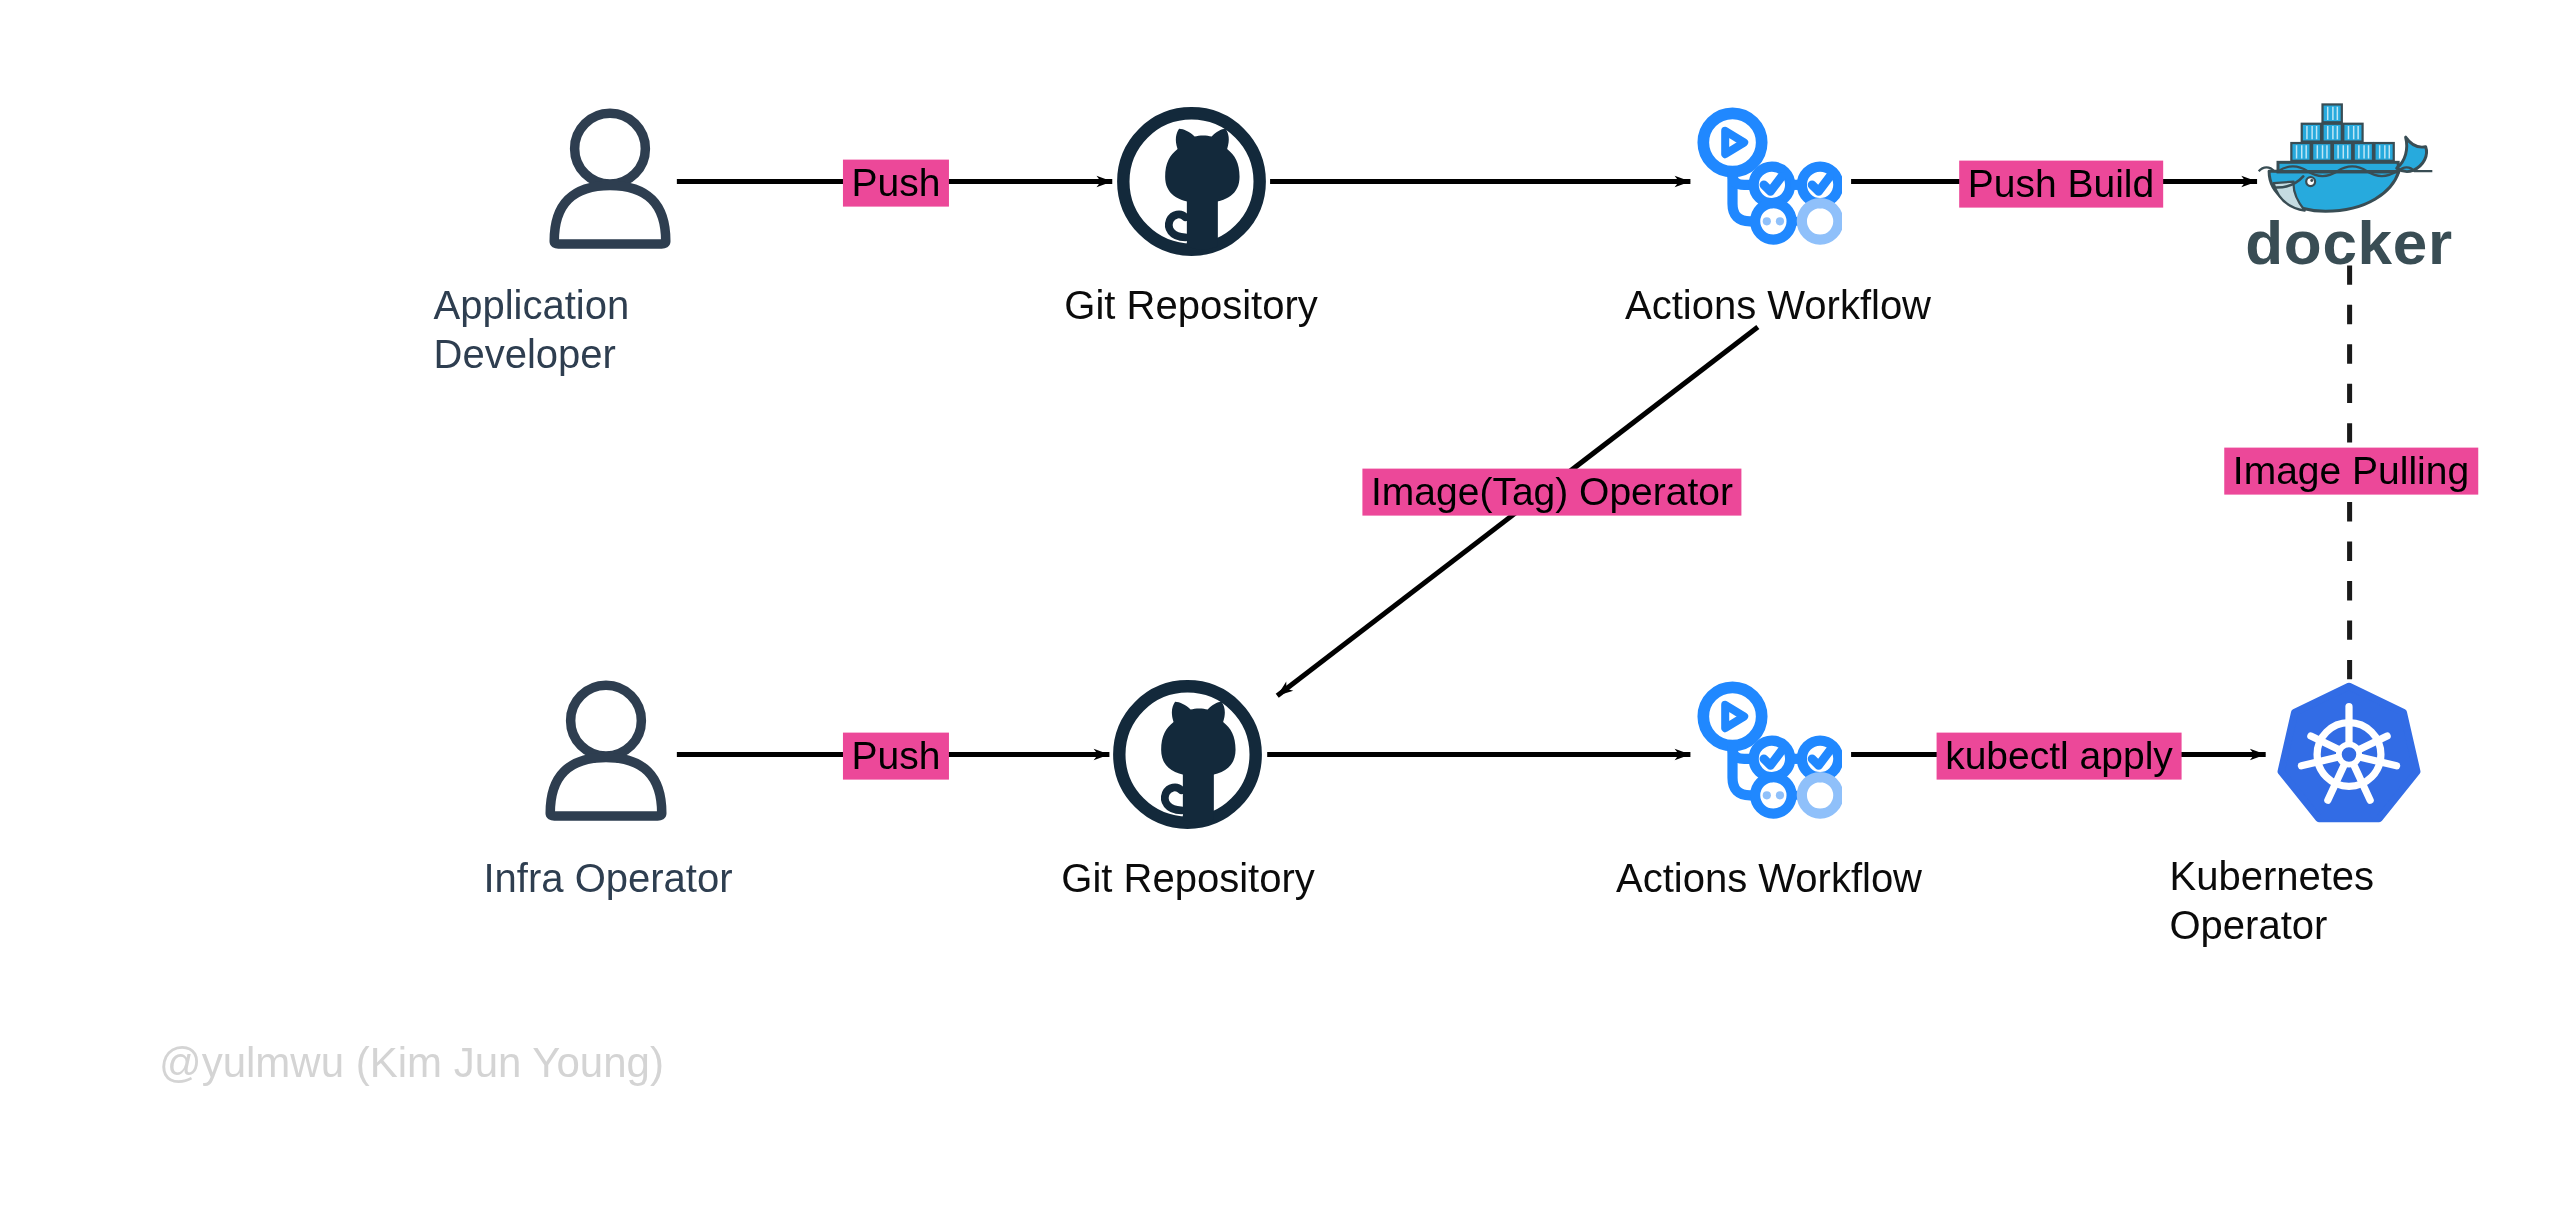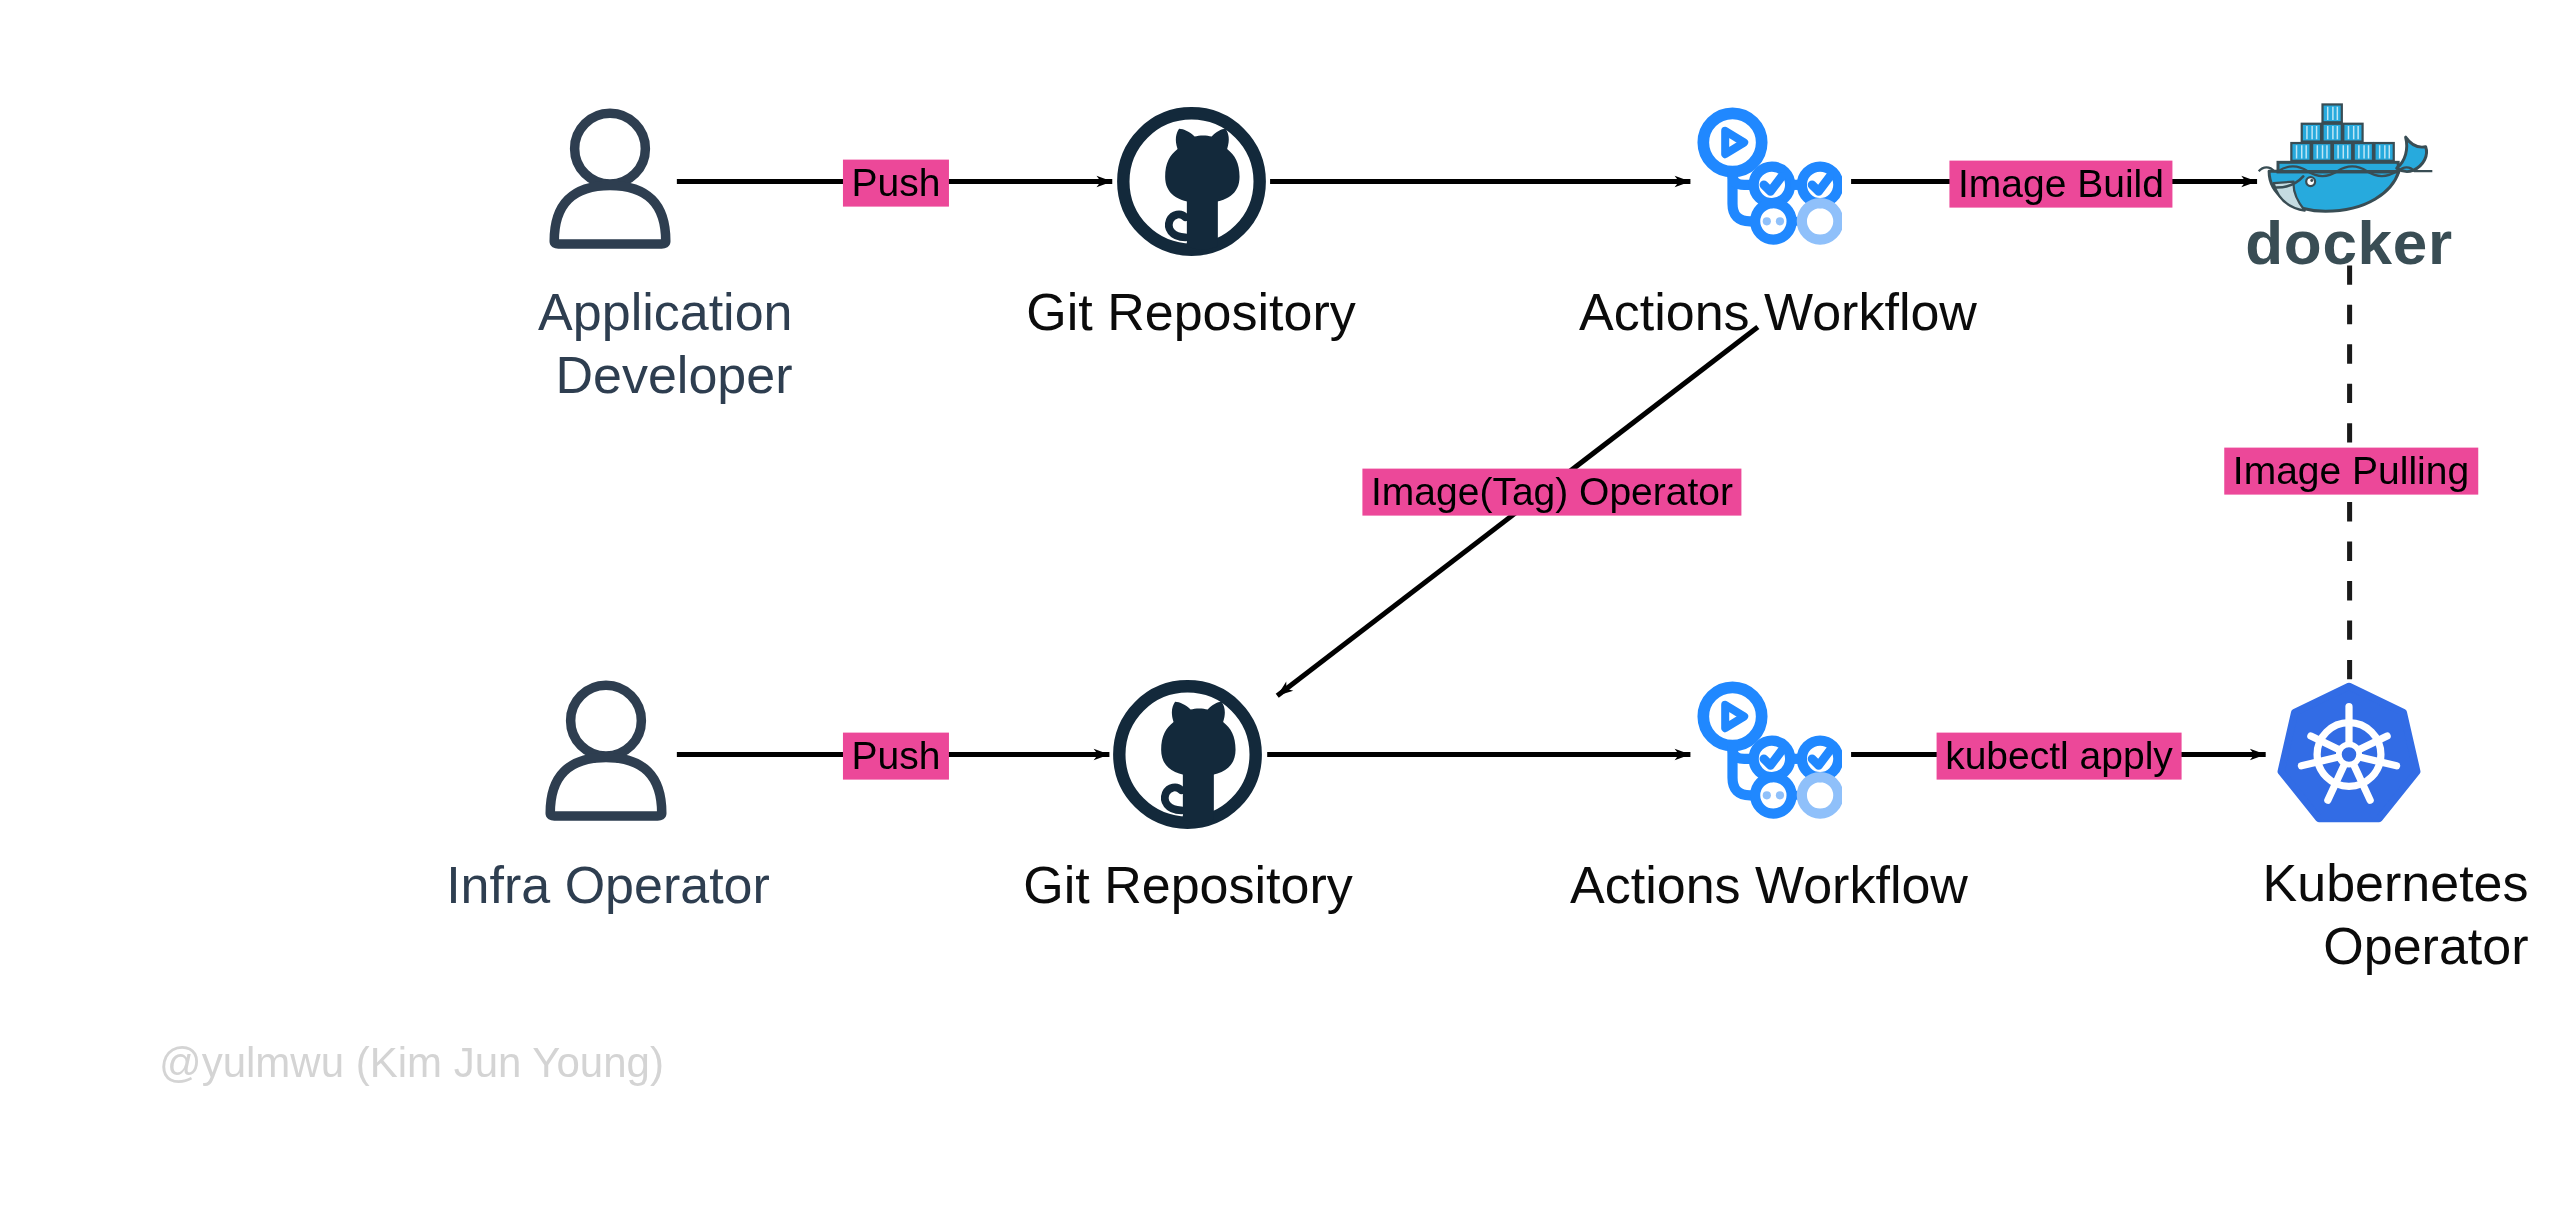--- a/index.html
+++ b/index.html
@@ -10,21 +10,21 @@
   }
   html,body{margin:0;padding:0}
   body{
     width:2576px;height:1223px;background:#ffffff;position:relative;overflow:hidden;
     font-family:"Liberation Sans",sans-serif;
   }
   .connector-layer{position:absolute;left:0;top:0;z-index:1}
   .icon{position:absolute;z-index:2}
   .node-label{
     position:absolute;z-index:2;transform:translateX(-50%);
-    text-align:right;font-size:52px;line-height:1.22;color:var(--label-black);
+    text-align:left;font-size:40px;line-height:1.22;color:var(--label-black);
     white-space:normal;
   }
   .node-label.navy{color:var(--person-navy)}
   .wrap2{width:359px}
   .edge-label{
     position:absolute;z-index:3;transform:translate(-50%,-50%);
     font-size:39px;color:var(--line-black);background:#ec4899;
     padding:1.4px 8.6px;white-space:nowrap;
   }
   .docker-word{
@@ -180,21 +180,21 @@
 <div class="node-label navy" style="left:608px;top:854px;white-space:nowrap">Infra Operator</div>
 
 <div class="node-label" style="left:1188px;top:854px;white-space:nowrap">Git Repository</div>
 
 <div class="node-label" style="left:1769px;top:854px;white-space:nowrap">Actions Workflow</div>
 
 <div class="node-label wrap2" style="left:2349px;top:852px">Kubernetes Operator</div>
 
 <div class="edge-label" style="left:896px;top:183px">Push</div>
 
-<div class="edge-label" style="left:2061px;top:184px">Image Build</div>
+<div class="edge-label" style="left:2061px;top:184px">Push Build</div>
 
 <div class="edge-label" style="left:1552px;top:492px">Image(Tag) Operator</div>
 
 <div class="edge-label" style="left:2351px;top:471px">Image Pulling</div>
 
 <div class="edge-label" style="left:896px;top:756px">Push</div>
 
 <div class="edge-label" style="left:2059px;top:756px">kubectl apply</div>
 
 <div class="watermark" style="left:159px;top:1039px">@yulmwu (Kim Jun Young)</div>

